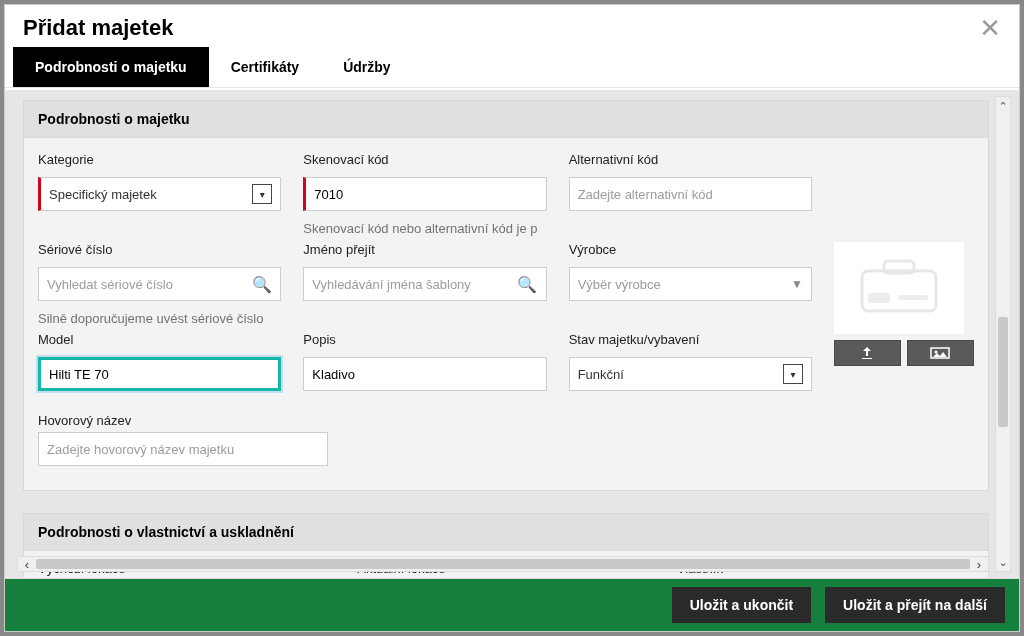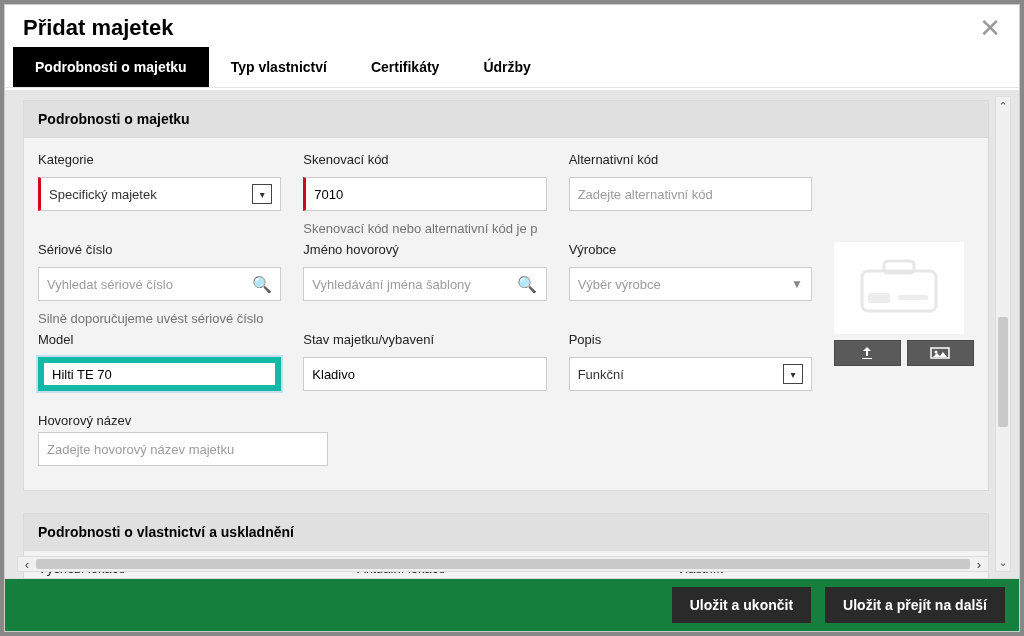--- a/index.html
+++ b/index.html
@@ -107,21 +107,21 @@
   .input input {
     border: none;
     outline: none;
     width: 100%;
     height: 100%;
     font-size: 13px;
     background: transparent;
   }
   .input input::placeholder, .placeholder { color: #9c9c9c; }
   .required { border-left: 3px solid #d2051e; }
-  .focus-ring { border: 6px solid #14b8a6; box-shadow: 0 0 0 2px rgba(111,180,232,0.35); justify-content: flex-end; }
+  .focus-ring { border: 3px solid #14b8a6; box-shadow: 0 0 0 2px rgba(111,180,232,0.35); justify-content: flex-end; }
   .helper {
     font-size: 13px;
     color: #737373;
     margin-top: 4px;
     white-space: nowrap;
     overflow: hidden;
   }
   .dropdown-caret {
     width: 20px; height: 20px;
     border: 1px solid #444;
@@ -246,21 +246,20 @@
 
 <div class="dialog">
 
   <div class="dialog-header">
     <div class="dialog-title">Přidat majetek</div>
     <div class="close-x">✕</div>
   </div>
 
   <div class="tabs">
     <div class="tab active">Podrobnosti o majetku</div>
-    <div class="tab">Typ vlastnictví</div>
     <div class="tab">Certifikáty</div>
     <div class="tab">Údržby</div>
   </div>
 
   <div class="body-area">
     <div class="scroll-content">
 
       <div class="panel">
         <div class="panel-header">Podrobnosti o majetku</div>
         <div class="panel-body">
@@ -283,21 +282,21 @@
               <input type="text" placeholder="Zadejte alternativní kód" style="">
             </div>
             <div></div>
 
             <div></div>
             <div class="helper">Skenovací kód nebo alternativní kód je p</div>
             <div></div>
             <div></div>
 
             <div class="field-label">Sériové číslo</div>
-            <div class="field-label">Jméno hovorový</div>
+            <div class="field-label">Jméno přejít</div>
             <div class="field-label">Výrobce</div>
             <div style="grid-row: span 5;">
               <div class="image-placeholder">
                 <svg width="90" height="62" viewBox="0 0 90 62">
                   <rect x="8" y="14" width="74" height="40" rx="6" fill="none" stroke="#bbb" stroke-width="3"></rect>
                   <rect x="30" y="4" width="30" height="12" rx="4" fill="none" stroke="#bbb" stroke-width="3"></rect>
                   <rect x="14" y="36" width="22" height="10" rx="2" fill="#ccc"></rect>
                   <rect x="44" y="38" width="30" height="5" rx="2" fill="#ccc"></rect>
                 </svg>
               </div>
@@ -328,22 +327,22 @@
             <div class="select">
               <span class="placeholder">Výběr výrobce</span>
               <span class="light-caret">▼</span>
             </div>
 
             <div class="helper">Silně doporučujeme uvést sériové číslo</div>
             <div></div>
             <div></div>
 
             <div class="field-label">Model</div>
+            <div class="field-label">Popis</div>
             <div class="field-label">Stav majetku/vybavení</div>
-            <div class="field-label">Popis</div>
 
             <div class="input focus-ring">
               <input type="text" value="Hilti TE 70" style="">
             </div>
             <div class="input">
               <input type="text" value="Kladivo" style="">
             </div>
             <div class="select">
               <span>Funkční</span>
               <span class="dropdown-caret">▾</span>

